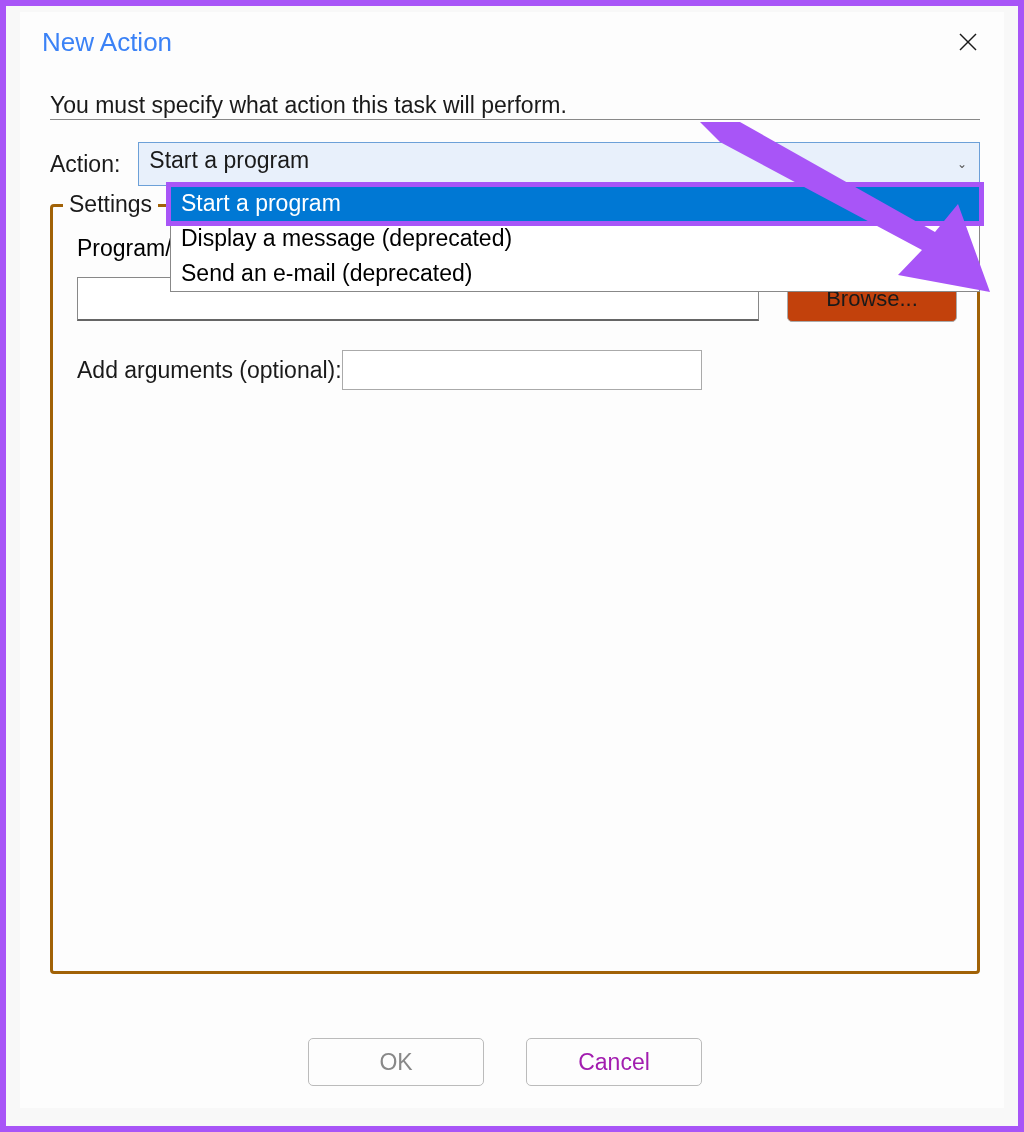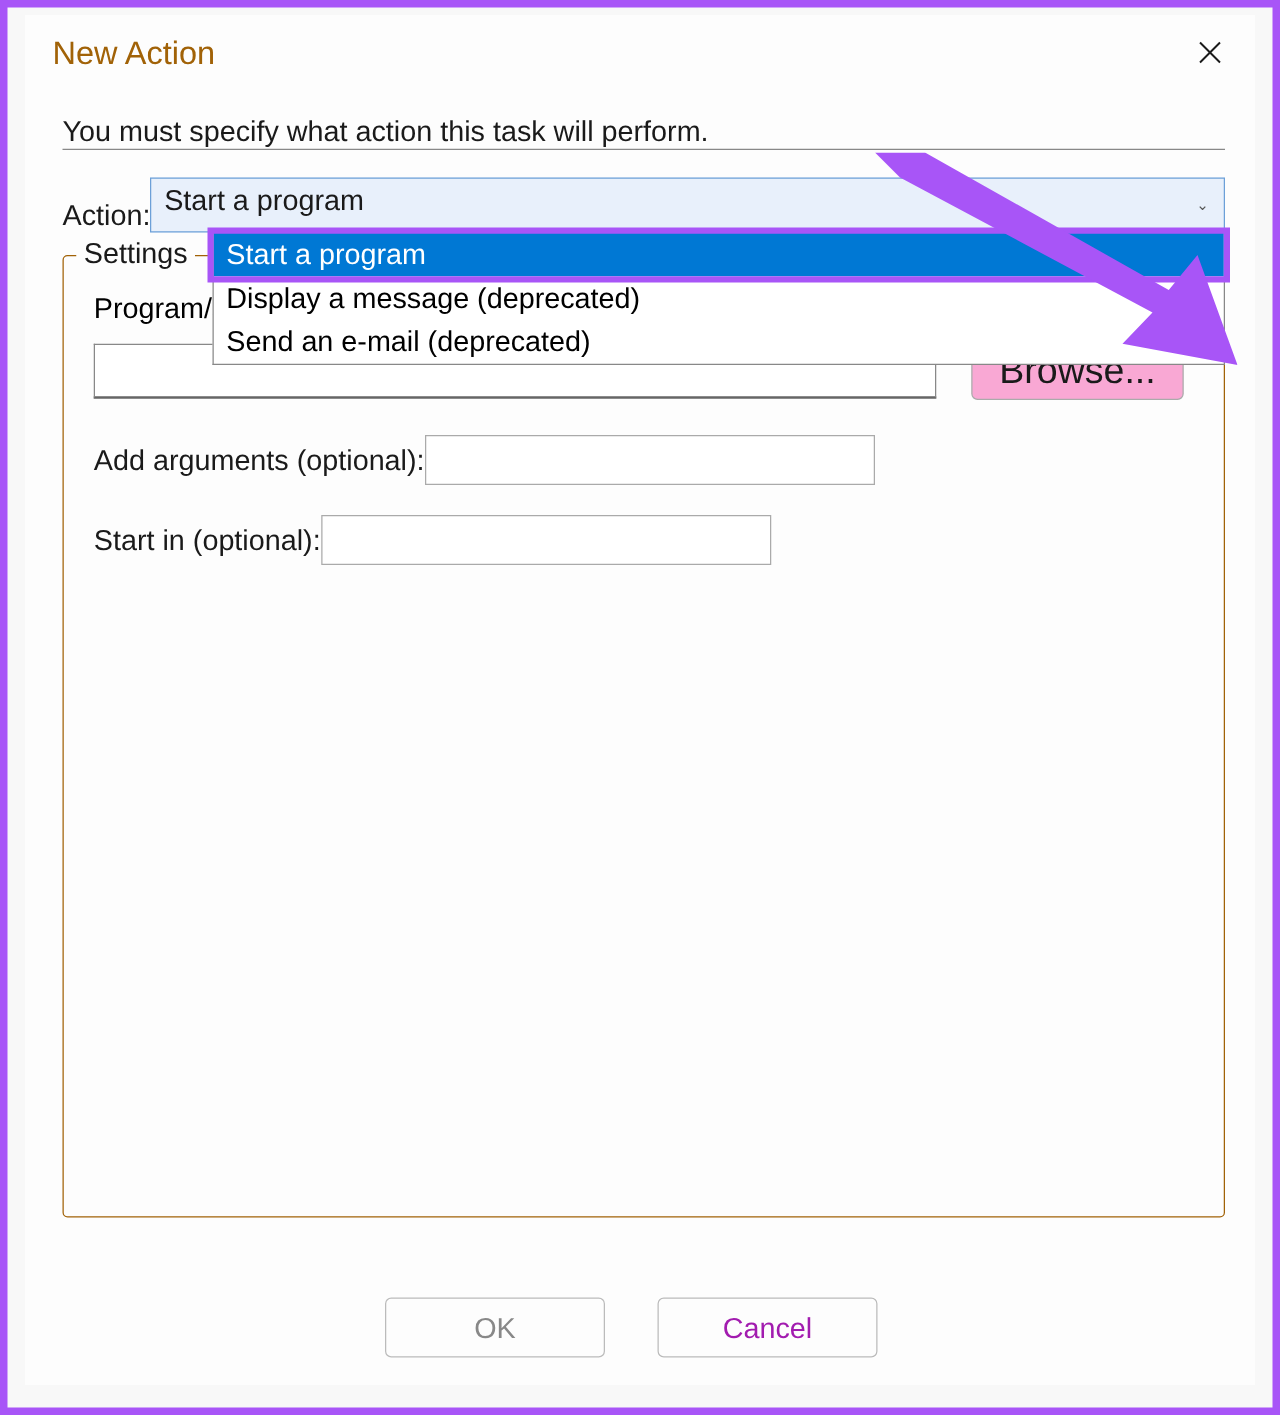--- a/index.html
+++ b/index.html
@@ -40,21 +40,21 @@
     
     .title-bar {
       display: flex;
       justify-content: space-between;
       align-items: center;
       padding: 10px 16px 10px 22px;
     }
     
     .title-text {
       font-size: 26px;
-      color: #a16207;
+      color: #3b82f6;
     }
     
     .close-btn {
       width: 40px;
       height: 40px;
       display: flex;
       align-items: center;
       justify-content: center;
       cursor: pointer;
       font-size: 22px;
@@ -73,21 +73,22 @@
     }
     
     .hr-line {
       border: none;
       border-top: 1px solid #888;
       margin-bottom: 22px;
     }
     
     .action-row {
       display: flex;
-      align-items: flex-end;
+      align-items: center;
+      gap: 18px;
       position: relative;
     }
     
     .action-label {
       font-size: 23px;
       color: #1a1a1a;
     }
     
     .action-select {
       flex: 1;
@@ -138,23 +139,23 @@
       right: -4px;
       top: 40px;
       height: 44px;
       border: 5px solid #a855f7;
       z-index: 11;
       pointer-events: none;
     }
     
     .settings-group {
       margin-top: 18px;
-      border: 1px solid #a16207;
+      border: 3px solid #a16207;
       border-radius: 4px;
-      padding: 28px 32px 24px 24px;
+      padding: 28px 20px 24px 24px;
       position: relative;
     }
     
     .settings-legend {
       position: absolute;
       top: -16px;
       left: 10px;
       background: #fdfdfd;
       padding: 0 6px;
       font-size: 23px;
@@ -179,24 +180,24 @@
       border: 1px solid #888;
       border-bottom: 2px solid #666;
       background: #fff;
       font-size: 20px;
       padding: 4px 10px;
     }
     
     .browse-btn {
       width: 170px;
       height: 46px;
-      background: #f9a8d4;
+      background: #c2410c;
       border: 1px solid #aaa;
       border-radius: 5px;
-      font-size: 30px;
+      font-size: 22px;
       color: #1a1a1a;
       cursor: pointer;
     }
     
     .opt-row {
       display: flex;
       align-items: center;
       justify-content: flex-start;
       margin-bottom: 24px;
     }
@@ -297,24 +298,20 @@
         <div class="program-row">
           <input class="program-input" type="text" value="" style="">
           <button class="browse-btn">Browse...</button>
         </div>
 
         <div class="opt-row">
           <div class="opt-label">Add arguments (optional):</div>
           <input class="opt-input" type="text" value="" style="">
         </div>
 
-        <div class="opt-row">
-          <div class="opt-label">Start in (optional):</div>
-          <input class="opt-input" type="text" value="" style="">
-        </div>
       </div>
 
       <svg class="annotation-arrow" viewBox="0 0 290 170">
         <defs>
           <marker id="none"></marker>
         </defs>
         <polygon points="0,0 40,0 235,110 258,82 290,170 198,153 222,128 20,20" fill="#a855f7"></polygon>
       </svg>
 
     </div>

